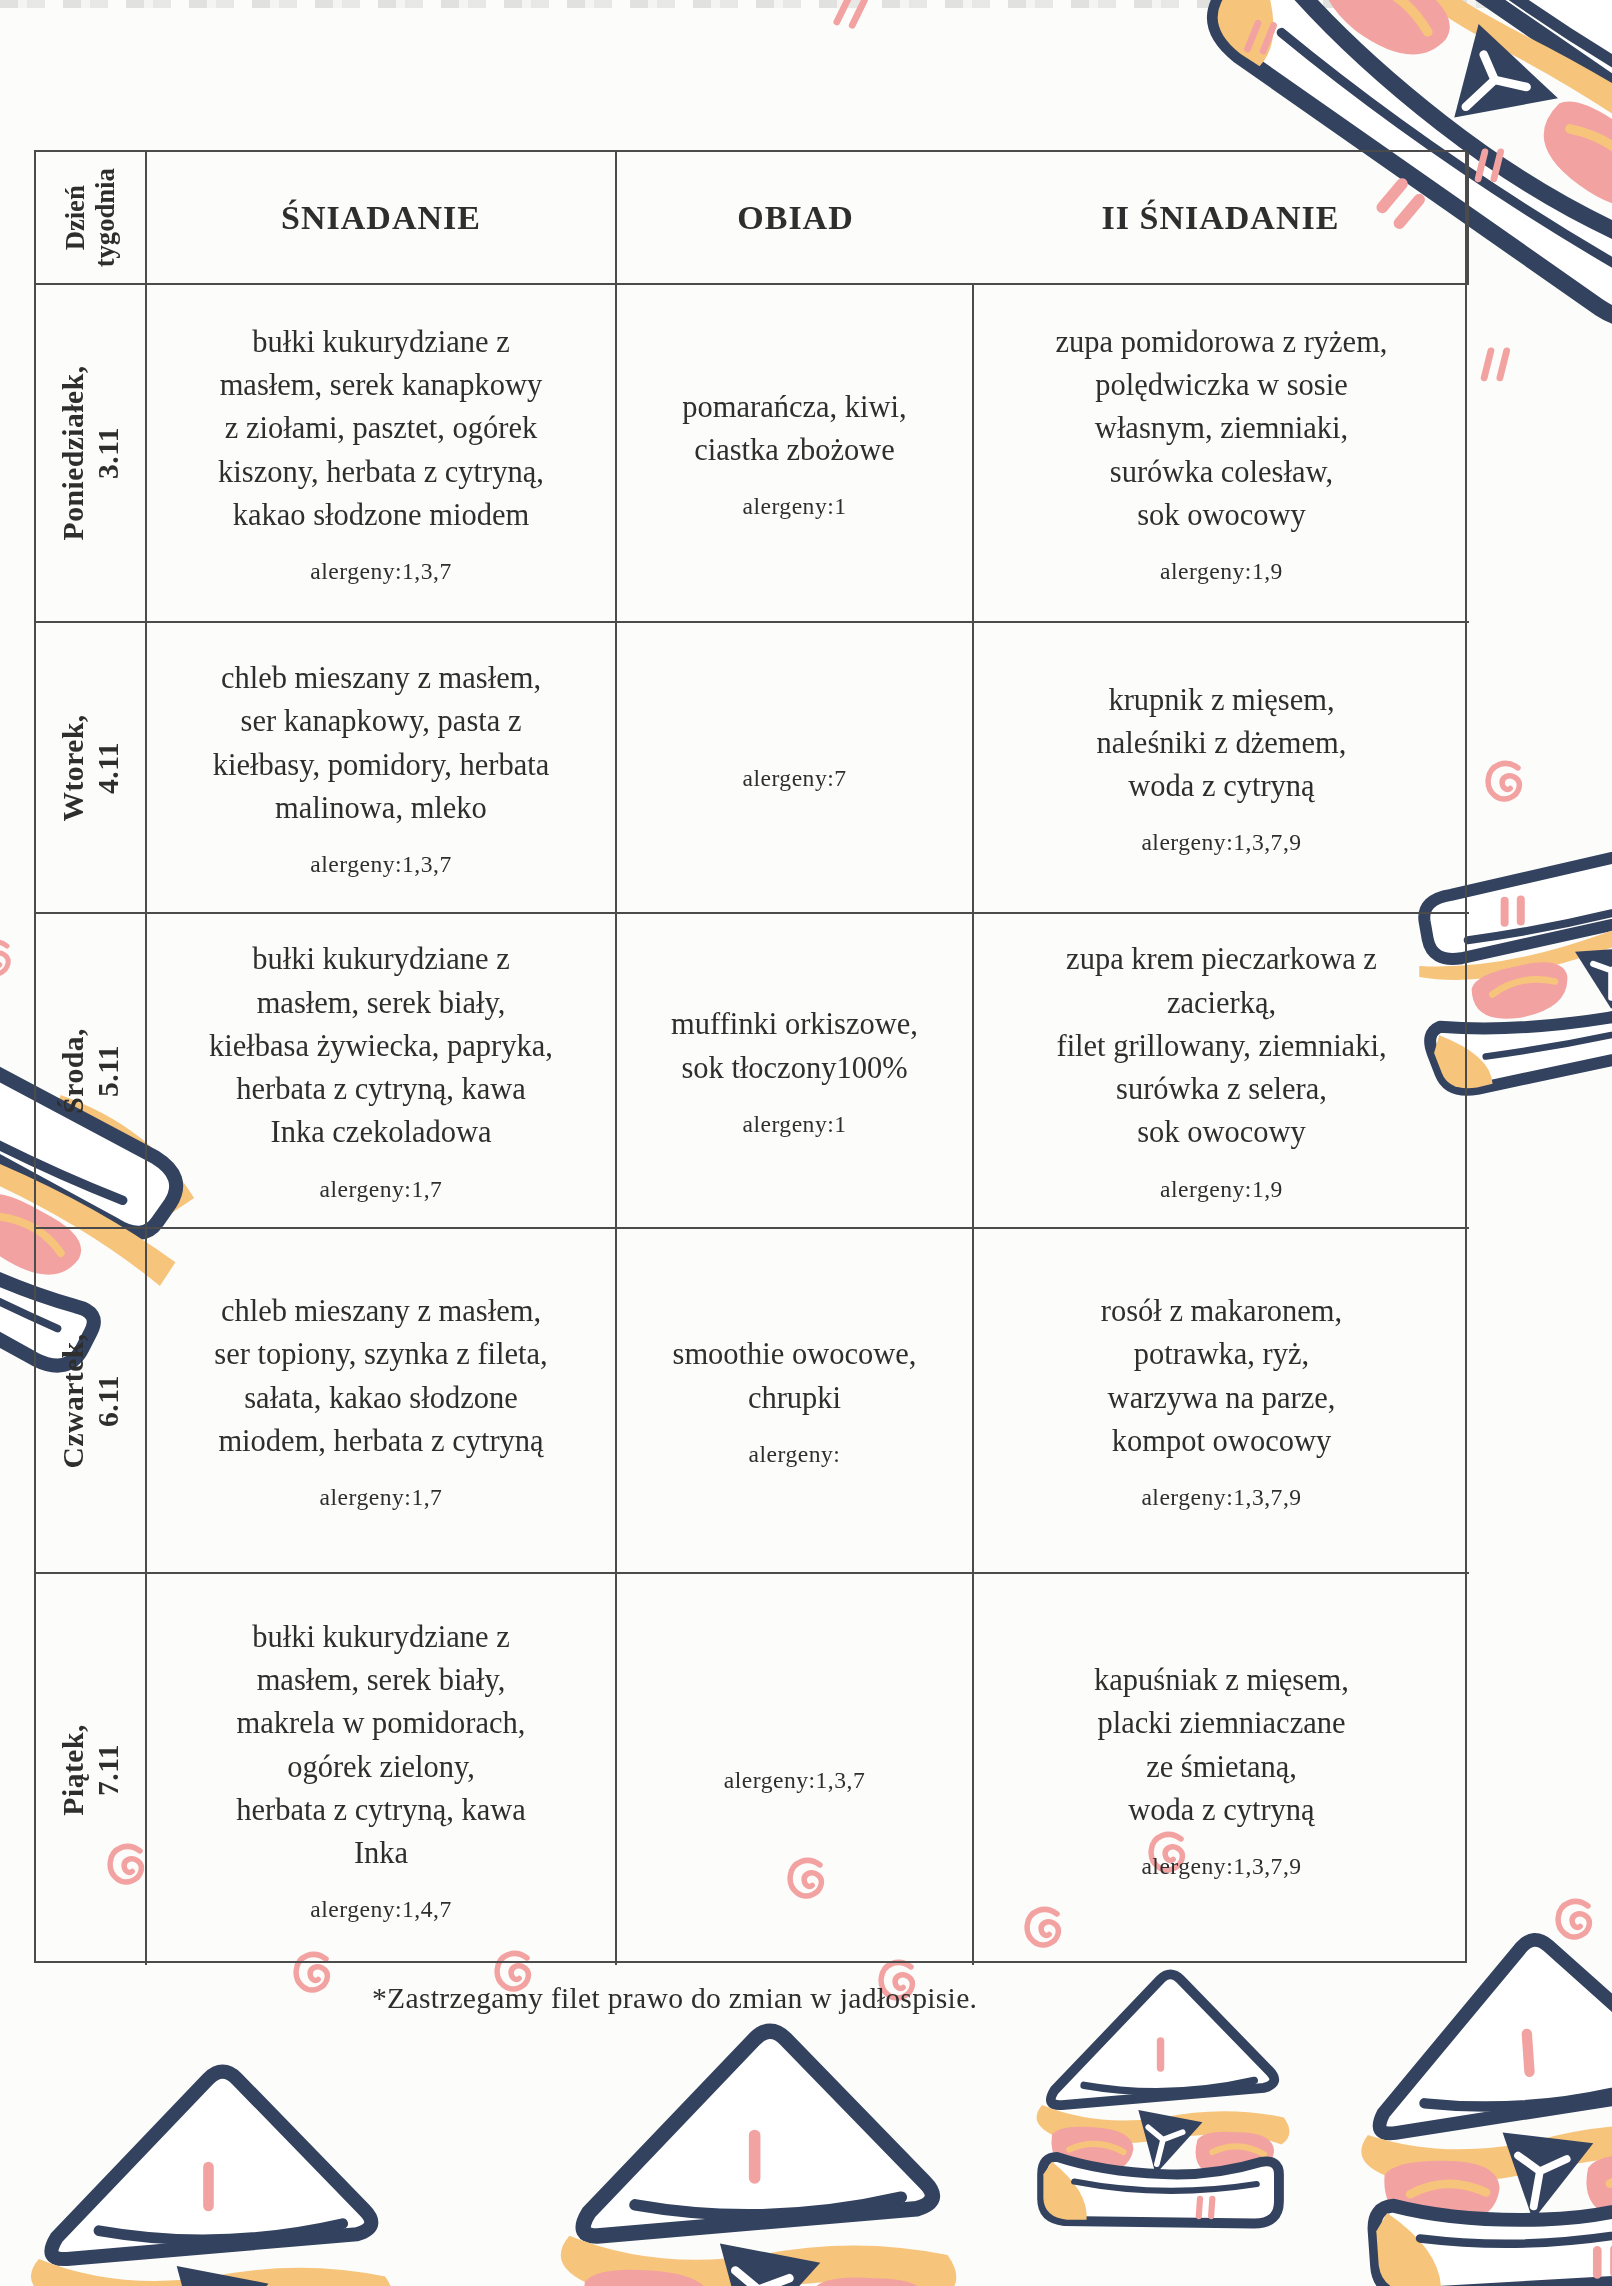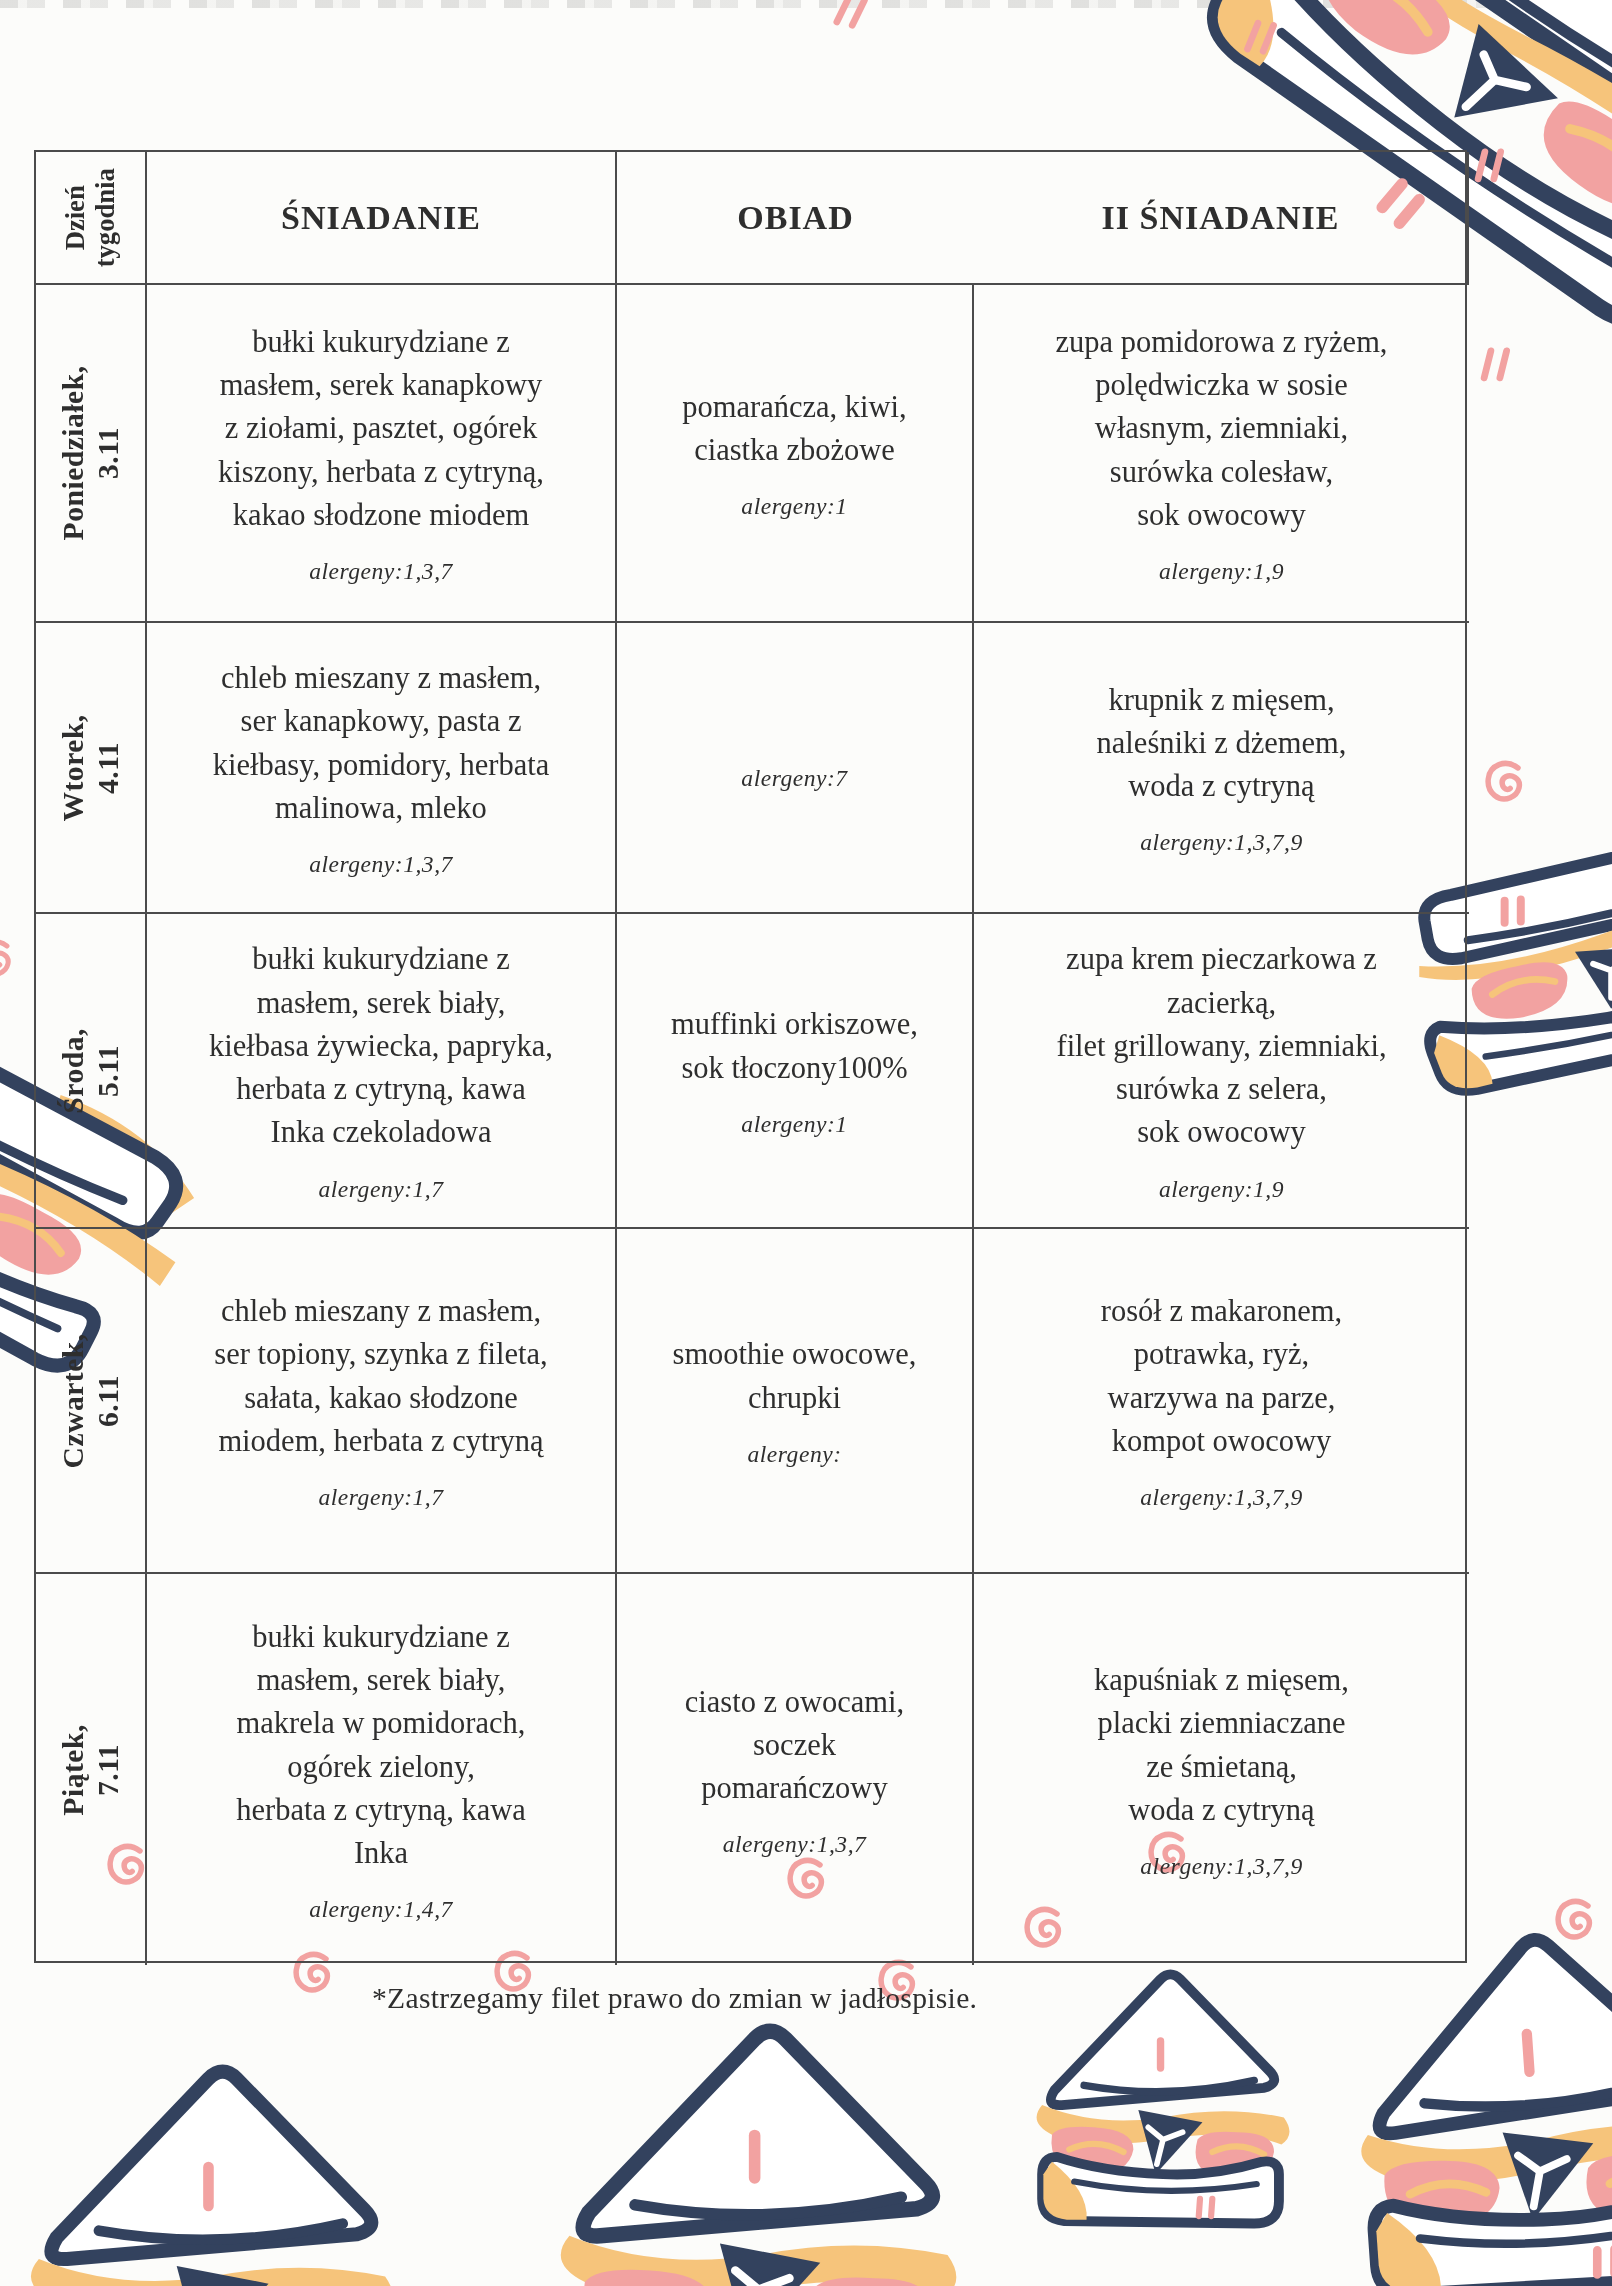--- a/index.html
+++ b/index.html
@@ -38,21 +38,21 @@
   .head{font-weight:bold; font-size:34px; letter-spacing:1px;}
   .dayhead{
     transform:rotate(-90deg); font-weight:bold; font-size:26.6px;
     line-height:1.12; white-space:pre-line; text-align:center;
   }
   .daylab{
     transform:rotate(-90deg); font-weight:bold; font-size:29.6px;
     line-height:1.18; white-space:pre-line; text-align:center; letter-spacing:0.5px;
   }
   .dish{font-size:30.5px; line-height:1.42; white-space:pre-line;}
-  .allerg{font-style:italic; font-size:23.6px; margin-top:21px; letter-spacing:0.5px;}
+  .allerg{font-size:23.6px; margin-top:21px; letter-spacing:0.5px;}
   
   .footnote{
     position:absolute; left:372px; top:1982px; z-index:4;
     font-size:29.6px; letter-spacing:0.3px;
   }
   
   .deco{position:absolute; z-index:1; pointer-events:none;}
   .d-tr{left:1182px; top:-118px; width:650px; height:421px; transform:rotate(33deg);}
   .d-rm{left:1397px; top:823px; width:453px; height:294px; transform:rotate(-14deg);}
   .d-lm{left:-325px; top:1020px; width:532px; height:344px; transform:rotate(27deg);}
@@ -306,23 +306,20 @@
     <div class="cell row-last">
       <div class="dish">bułki kukurydziane z
 masłem, serek biały,
 makrela w pomidorach,
 ogórek zielony,
 herbata z cytryną, kawa
 Inka</div>
       <div class="allerg">alergeny:1,4,7</div>
     </div>
     <div class="cell row-last">
-      <div class="dish">ciasto z owocami,
-soczek
-pomarańczowy</div>
       <div class="allerg">alergeny:1,3,7</div>
     </div>
     <div class="cell col-last row-last">
       <div class="dish">kapuśniak z mięsem,
 placki ziemniaczane
 ze śmietaną,
 woda z cytryną</div>
       <div class="allerg">alergeny:1,3,7,9</div>
     </div>
 

